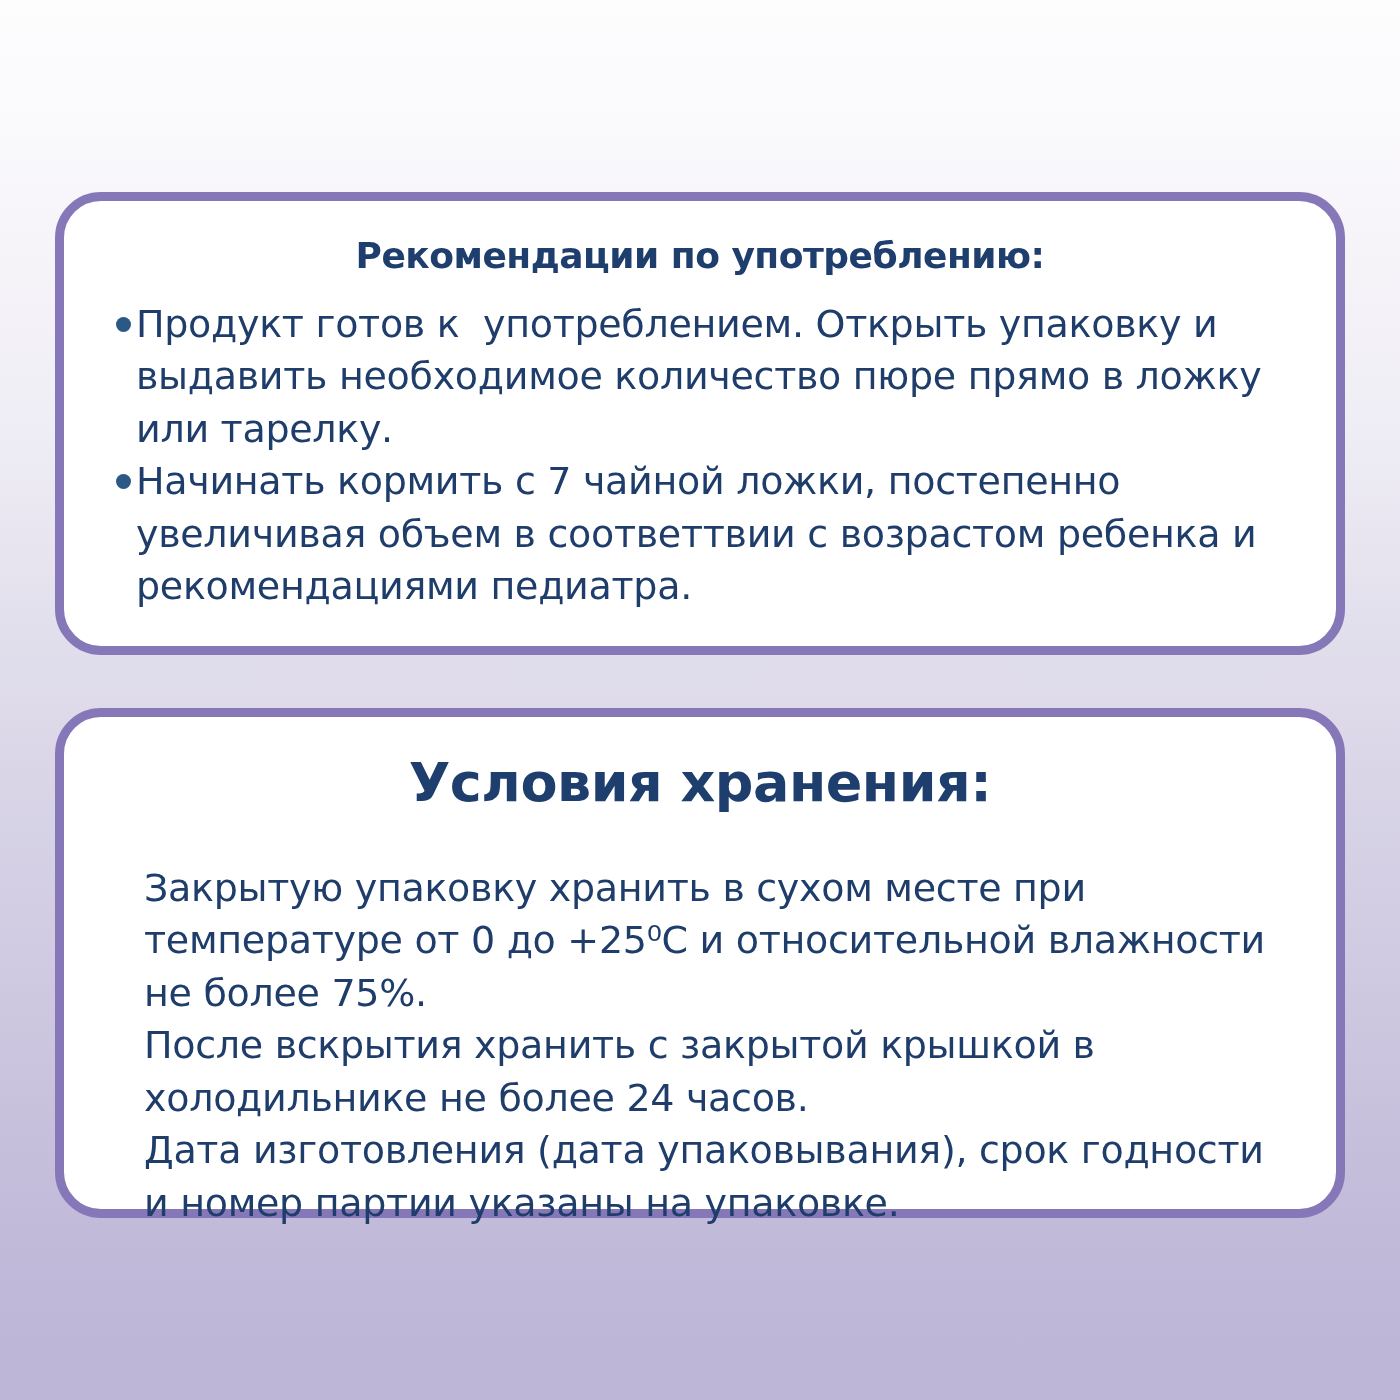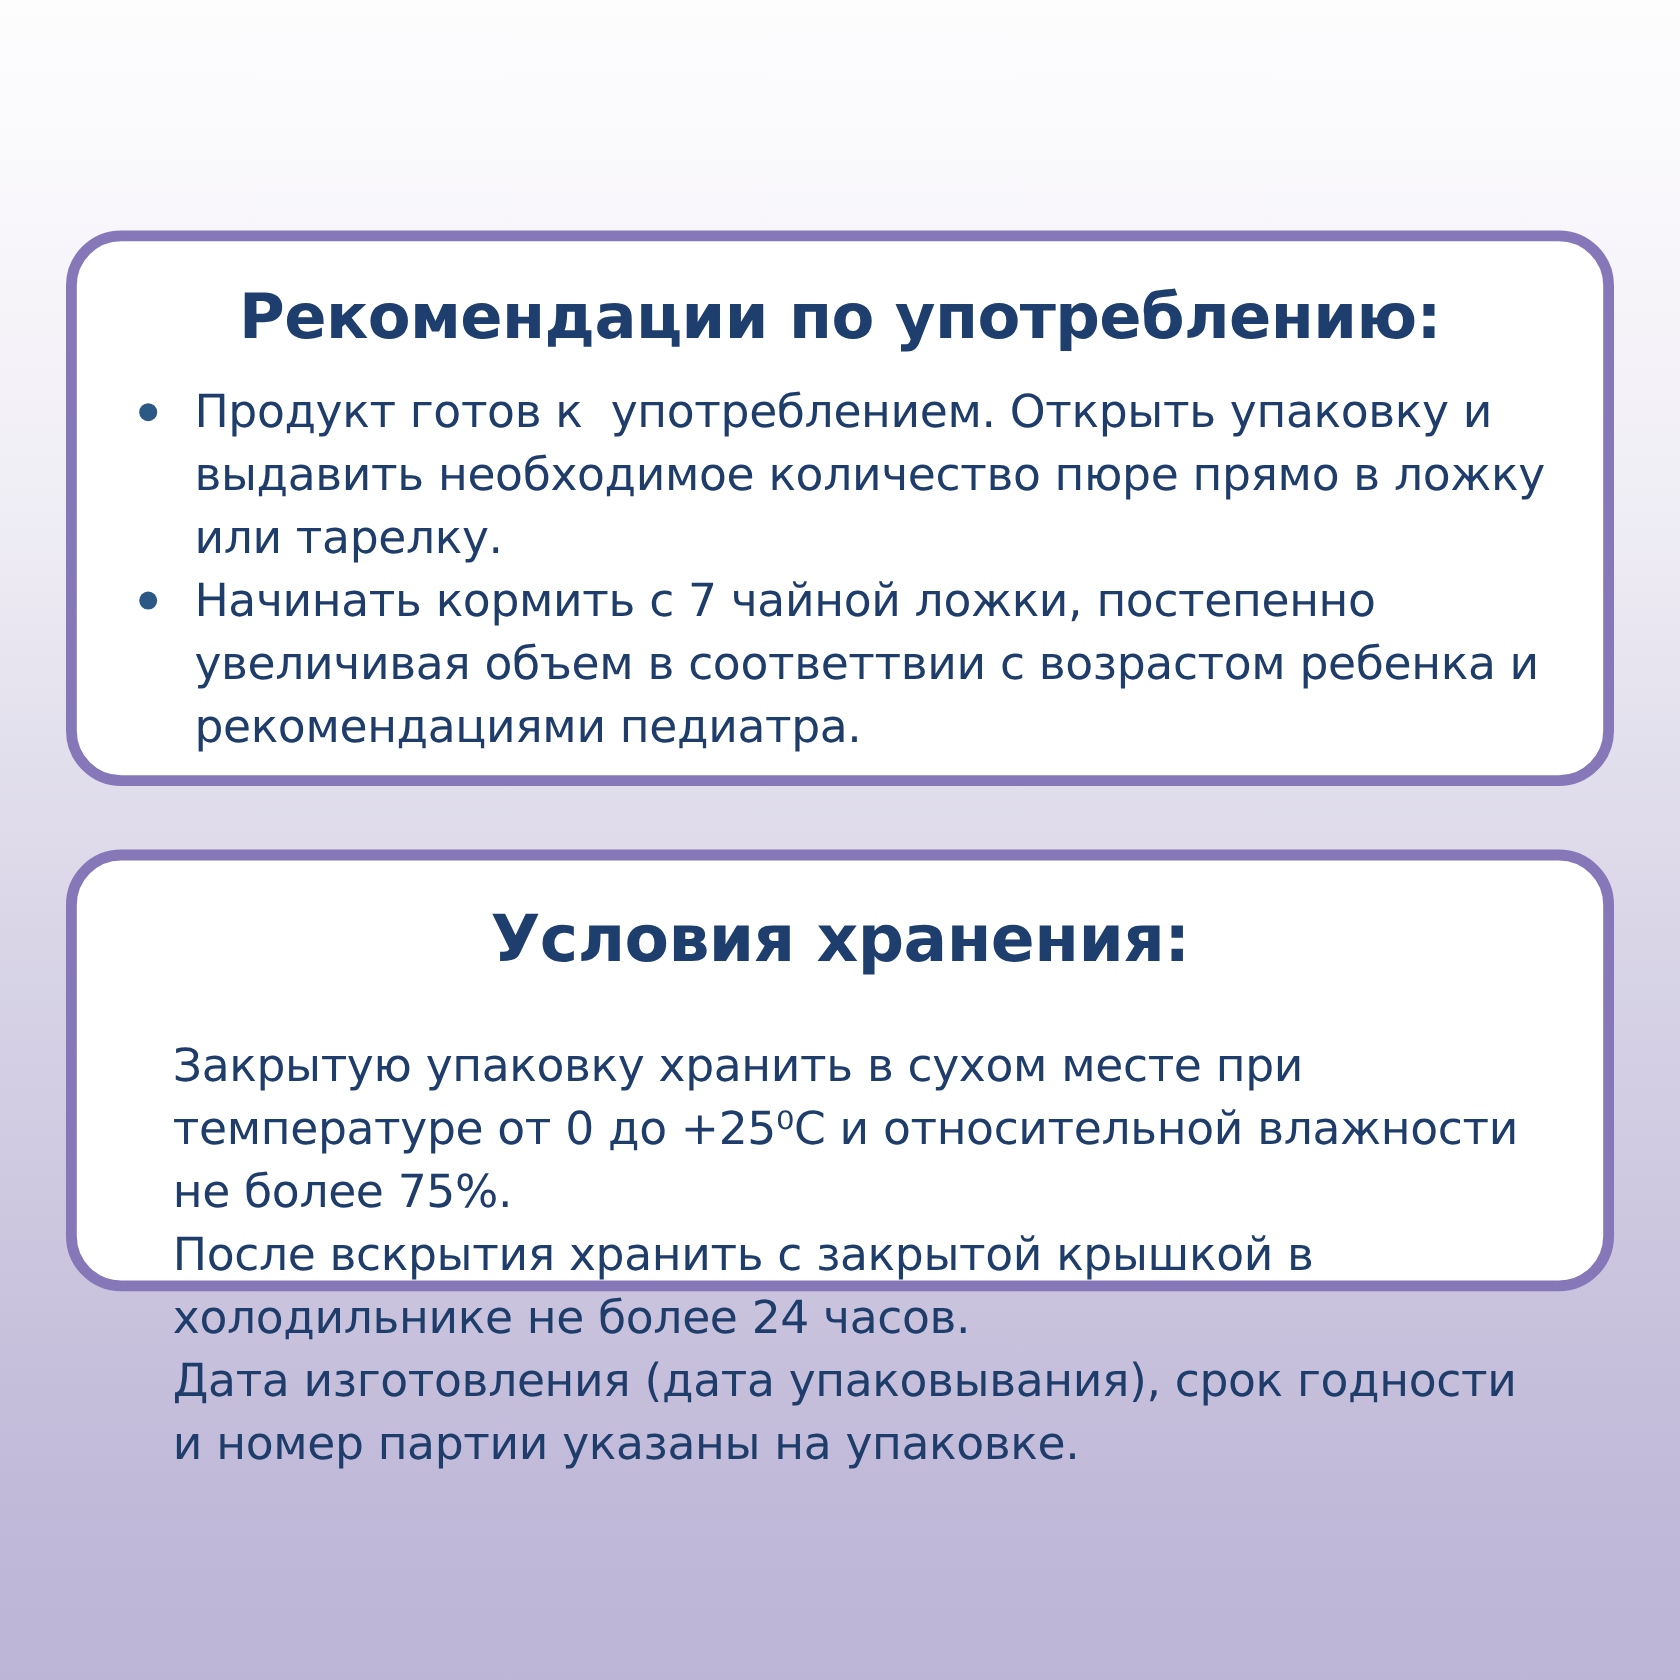--- a/index.html
+++ b/index.html
@@ -22,46 +22,46 @@
     box-sizing: border-box;
     background: var(--card-background, #ffffff);
     border: 9px solid var(--card-border, #8678b8);
     border-radius: 46px;
   }
   .card-usage {
     height: 463px;
     padding: 22px 40px 0;
   }
   .card-storage {
-    height: 368px;
+    height: 510px;
     margin-top: 53px;
     padding: 22px 0 16px;
   }
   .card-title {
     margin: 12px 0 22px;
     text-align: center;
-    font-size: 52px;
+    font-size: 36px;
     font-weight: bold;
     letter-spacing: -0.5px;
     color: var(--title-color, #1e3e6e);
   }
   .card-storage .card-title { font-size: 54px; }
   .body-text {
     font-size: 38px;
     line-height: 1.38;
     letter-spacing: -0.3px;
     color: var(--text-color, #1f3d6b);
     white-space: pre-wrap;
   }
   .bullet-list {
     list-style: none;
     margin: 0;
     padding: 0 0 0 12px;
   }
-  .bullet-item { display: flex; gap: 31px; }
+  .bullet-item { display: flex; gap: 5px; }
   .dot {
     flex: none;
     width: 15px;
     height: 15px;
     border-radius: 50%;
     background: var(--bullet-color, #2b5884);
     margin-top: 19px;
   }
   .storage-text-wrap { padding: 0 30px 0 80px; margin-top: 48px; }
 </style>

